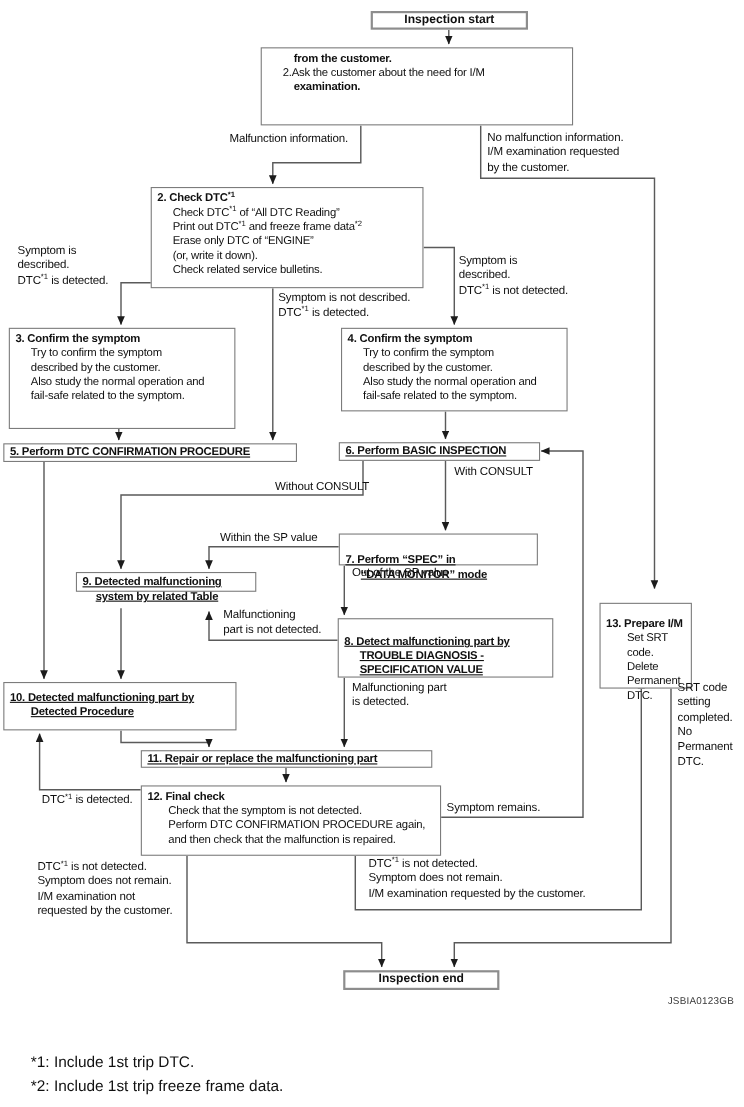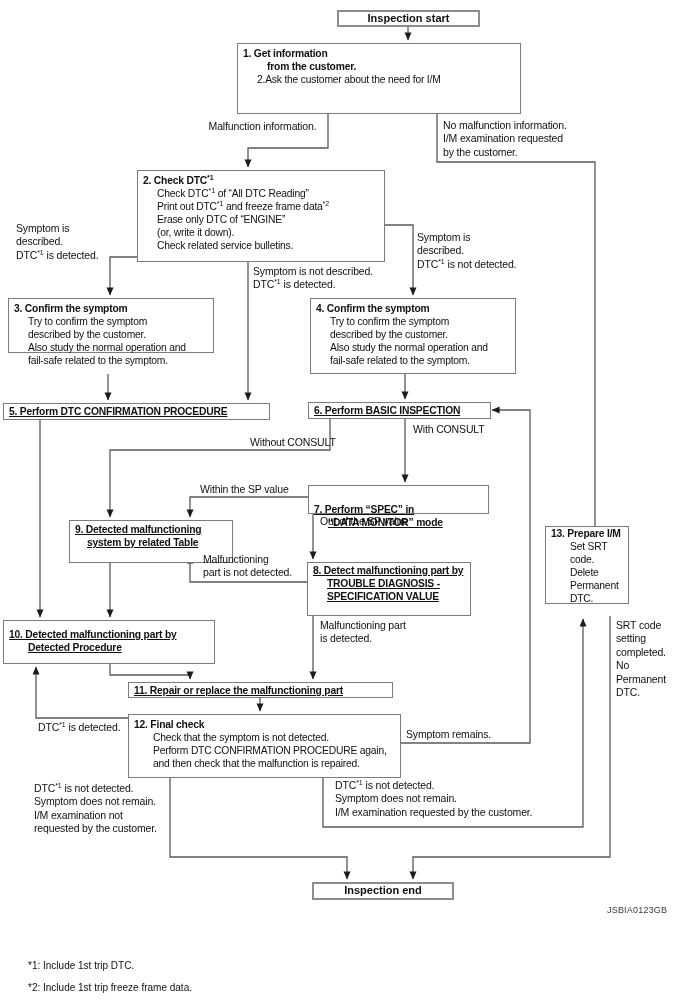--- a/index.html
+++ b/index.html
@@ -11,21 +11,21 @@
   .terminal{border:2.5px solid #8d8d8d;font-weight:bold;text-align:center;
             font-size:11px;line-height:12px;padding:0;letter-spacing:0;}
   .t{font-weight:bold;}
   .b{font-weight:bold;text-decoration:underline;}
   .i1{padding-left:14px;}
   .i2{padding-left:24px;font-weight:bold;}
   .i3{padding-left:19px;}
   .i4{padding-left:12px;}
   .lbl{position:absolute;font-size:10.5px;line-height:13.4px;letter-spacing:-0.15px;white-space:nowrap;}
   .code{font-size:9px;color:#3a3a3a;letter-spacing:0.2px;}
-  .fn{font-size:10px;letter-spacing:0;}
+  .fn{font-size:14px;letter-spacing:0;}
   sup{font-size:7px;vertical-align:4px;line-height:0;letter-spacing:0;}
 </style>
 </head>
 <body>
 
 <div id="canvas">
 
   <svg id="wires" width="676" height="1006" viewBox="0 0 676 1006">
     <defs>
       <marker id="arr" markerUnits="userSpaceOnUse" markerWidth="9" markerHeight="8" refX="7.6" refY="3.5" orient="auto">
@@ -57,35 +57,35 @@
       <path d="M323,778 V827 H583 V619" marker-end="url(#arr)"></path>
       <path d="M610,616 V857 H413 V879" marker-end="url(#arr)"></path>
     </g>
   </svg>
 
   <div class="box terminal" style="left:337px;top:10px;width:143px;height:17px">Inspection start</div>
 
   <div class="box terminal" style="left:312px;top:882px;width:142px;height:18px">Inspection end</div>
 
   <div class="box" style="left:237px;top:43px;width:284px;height:71px">
-    <div class="t">1. Get information</div>
     <div class="i2">from the customer.</div>
     <div class="i1">2.Ask the customer about the need for I/M</div>
+    <div class="i2">examination.</div>
   </div>
 
   <div class="box" style="left:137px;top:170px;width:248px;height:92px">
     <div class="t">2. Check DTC<sup>*1</sup></div>
     <div class="i1">Check DTC<sup>*1</sup> of “All DTC Reading”</div>
     <div class="i1">Print out DTC<sup>*1</sup> and freeze frame data<sup>*2</sup></div>
     <div class="i1">Erase only DTC of “ENGINE”</div>
     <div class="i1">(or, write it down).</div>
     <div class="i1">Check related service bulletins.</div>
   </div>
 
-  <div class="box" style="left:8px;top:298px;width:206px;height:55px">
+  <div class="box" style="left:8px;top:298px;width:206px;height:92px">
     <div class="t">3. Confirm the symptom</div>
     <div class="i1">Try to confirm the symptom</div>
     <div class="i1">described by the customer.</div>
     <div class="i1">Also study the normal operation and</div>
     <div class="i1">fail-safe related to the symptom.</div>
   </div>
 
   <div class="box" style="left:310px;top:298px;width:206px;height:76px">
     <div class="t">4. Confirm the symptom</div>
     <div class="i1">Try to confirm the symptom</div>
@@ -95,46 +95,46 @@
   </div>
 
   <div class="box b" style="left:3px;top:403px;width:267px;height:17px;padding-top:1px">5. Perform DTC CONFIRMATION PROCEDURE</div>
   <div class="box b" style="left:308px;top:402px;width:183px;height:17px;padding-top:1px">6. Perform BASIC INSPECTION</div>
 
   <div class="box b" style="left:308px;top:485px;width:181px;height:29px;padding-top:17px">
     <div>7. Perform “SPEC” in</div>
     <div class="i1">“DATA MONITOR” mode</div>
   </div>
 
-  <div class="box b" style="left:307px;top:562px;width:164px;height:54px;padding-top:1px">
+  <div class="box b" style="left:307px;top:562px;width:196px;height:54px;padding-top:14px">
     <div>8. Detect malfunctioning part by</div>
     <div class="i1">TROUBLE DIAGNOSIS -</div>
     <div class="i1">SPECIFICATION VALUE</div>
   </div>
 
-  <div class="box b" style="left:69px;top:520px;width:164px;height:43px;padding-top:2px">
+  <div class="box b" style="left:69px;top:520px;width:164px;height:18px;padding-top:2px">
     <div>9. Detected malfunctioning</div>
     <div class="i4">system by related Table</div>
   </div>
 
   <div class="box b" style="left:3px;top:620px;width:212px;height:44px;padding-top:7px">
     <div>10. Detected malfunctioning part by</div>
     <div class="i3">Detected Procedure</div>
   </div>
 
   <div class="box b" style="left:128px;top:682px;width:265px;height:16px;padding-top:1px">11. Repair or replace the malfunctioning part</div>
 
   <div class="box" style="left:128px;top:714px;width:273px;height:64px">
     <div class="t">12. Final check</div>
     <div class="i3">Check that the symptom is not detected.</div>
     <div class="i3">Perform DTC CONFIRMATION PROCEDURE again,</div>
     <div class="i3">and then check that the malfunction is repaired.</div>
   </div>
 
-  <div class="box" style="left:545px;top:526px;width:84px;height:78px;padding-top:0">
+  <div class="box" style="left:545px;top:548px;width:84px;height:78px;padding-top:12px">
     <div class="t">13. Prepare I/M</div>
     <div class="i3">Set SRT code.</div>
     <div class="i3">Delete</div>
     <div class="i3">Permanent</div>
     <div class="i3">DTC.</div>
   </div>
 
   <div class="lbl" style="left:200px;top:120px;width:125px;text-align:center">Malfunction information.</div>
 
   <div class="lbl" style="left:443px;top:119px">

